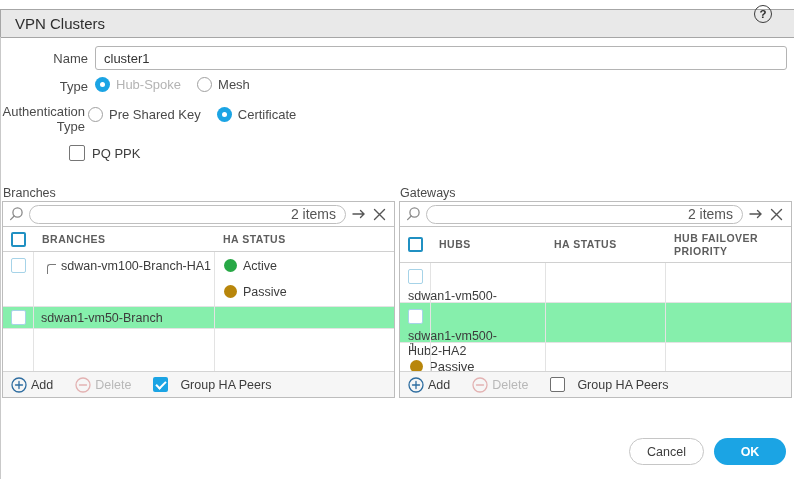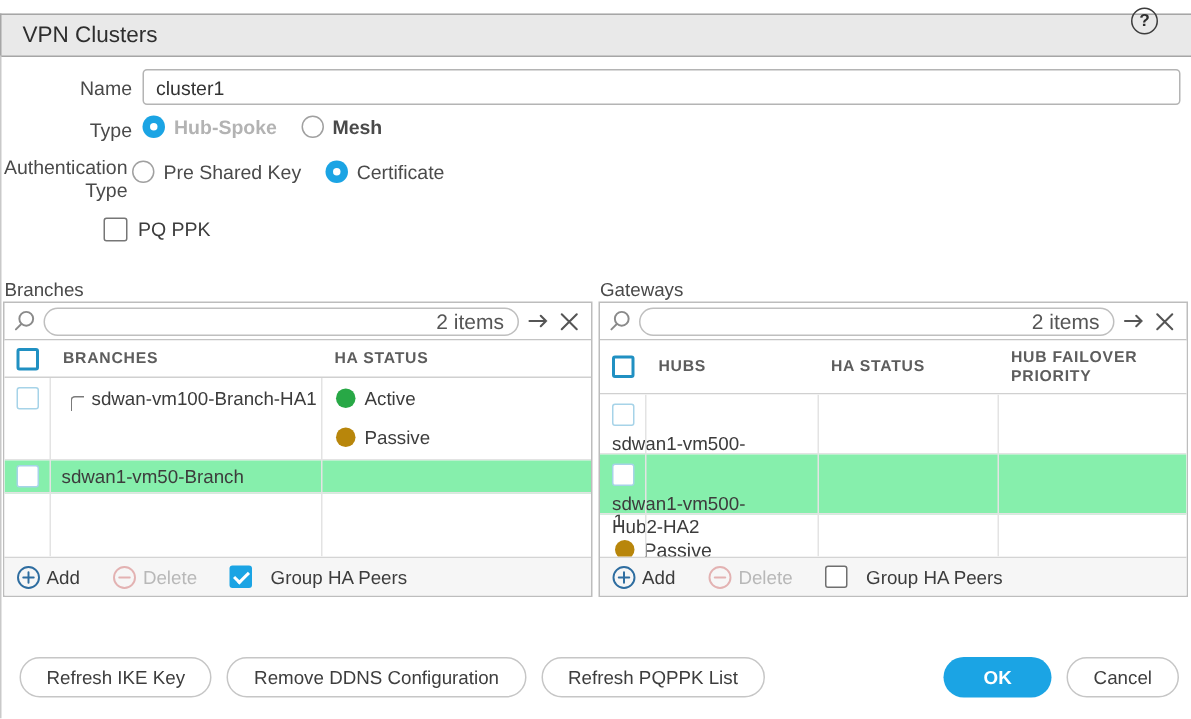--- a/index.html
+++ b/index.html
@@ -34,34 +34,34 @@
   .type-label { left:0; top:79px; width:88px; }
   .auth-label { left:0; top:104px; width:85px; line-height:15px; }
 
   .name-input {
     position:absolute; left:95px; top:46px; width:692px; height:24px;
     border:1px solid #b4b4b4; border-radius:3px; padding:0 8px;
     font-family:"Liberation Sans", sans-serif; font-size:13px; color:#333; background:#fff;
   }
 
   .radio-row { position:absolute; display:flex; align-items:center; }
-  .type-row { left:95px; top:77px;font-weight:bold; }
+  .type-row { left:95px; top:77px; }
   .auth-row { left:88px; top:107px; }
   .radio {
     width:15px; height:15px; border-radius:50%; background:#fff;
     border:1.5px solid #a0a0a0; margin-right:6px; flex:none; cursor:pointer;
     display:flex; align-items:center; justify-content:center;
   }
   .radio.sel { border:none; }
   .radio.sel::after { content:""; width:5px; height:5px; border-radius:50%; background:#fff; }
   .radio-label { font-size:13px; color:#4a4a4a; margin-right:16px; }
   .radio-label.dim { color:#b3b3b3; }
   .radio-label:last-child { margin-right:0; }
 
-  .check-row { position:absolute; display:flex; }
+  .check-row { position:absolute; display:flex; align-items:center; }
   .pqppk-row { left:69px; top:145px; }
   .checkbox {
     width:16px; height:16px; border:1.5px solid #767676; border-radius:2px;
     background:#fff; flex:none; cursor:pointer;
     display:flex; align-items:center; justify-content:center;
   }
   .check-label { margin-left:7px; color:#3c3c3c; font-size:13px; }
 
   
   .panel-title { position:absolute; top:186px; font-size:12.5px; color:#4a4a4a; }
@@ -346,23 +346,18 @@
             <path d="M4.5 8 H11.5" stroke="#e3b2b2" stroke-width="1.3" stroke-linecap="round"></path>
           </svg>
         <span class="lbl">Delete</span>
       </span>
       <span class="foot-gap"></span>
       <span class="foot-check"></span>
       <span class="foot-check-label">Group HA Peers</span>
     </div>
   </div>
 
-  <div class="actions-left">
-    <button class="pill-btn">Refresh IKE Key</button>
-    <button class="pill-btn">Remove DDNS Configuration</button>
-    <button class="pill-btn">Refresh PQPPK List</button>
-  </div>
   <div class="actions-right">
+    <button class="pill-btn cancel">Cancel</button>
     <button class="pill-btn primary" style="background-color: rgb(27, 164, 228);">OK</button>
-    <button class="pill-btn cancel">Cancel</button>
   </div>
 
 </div>
 
 </body></html>

